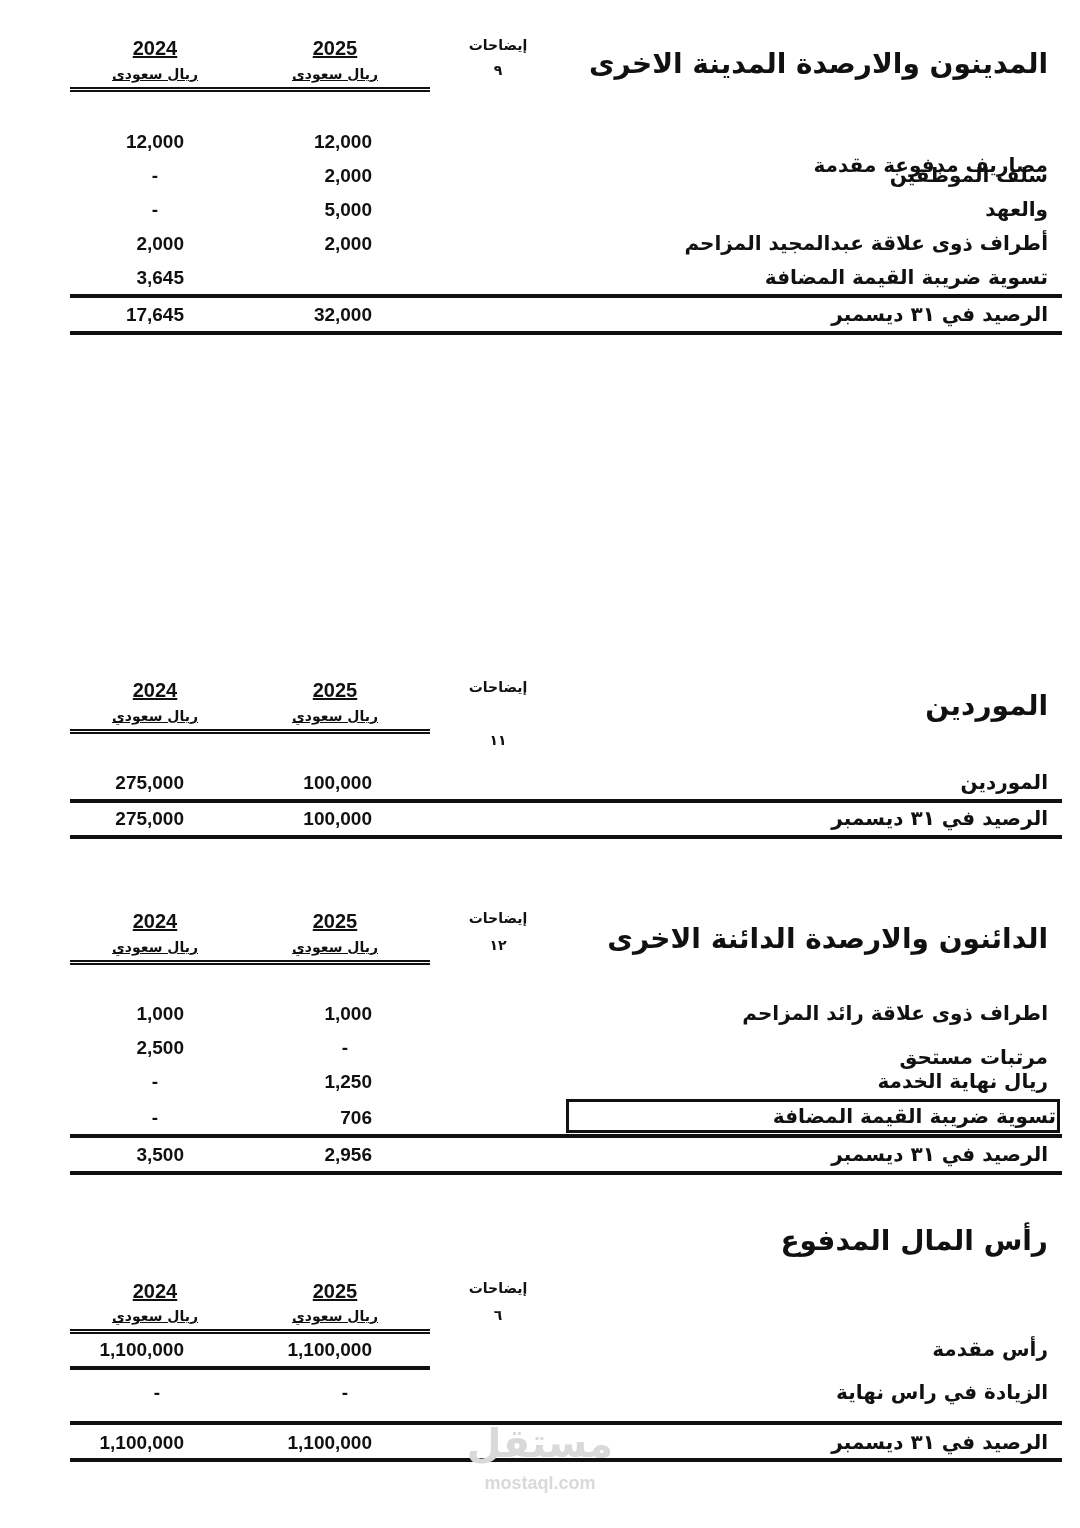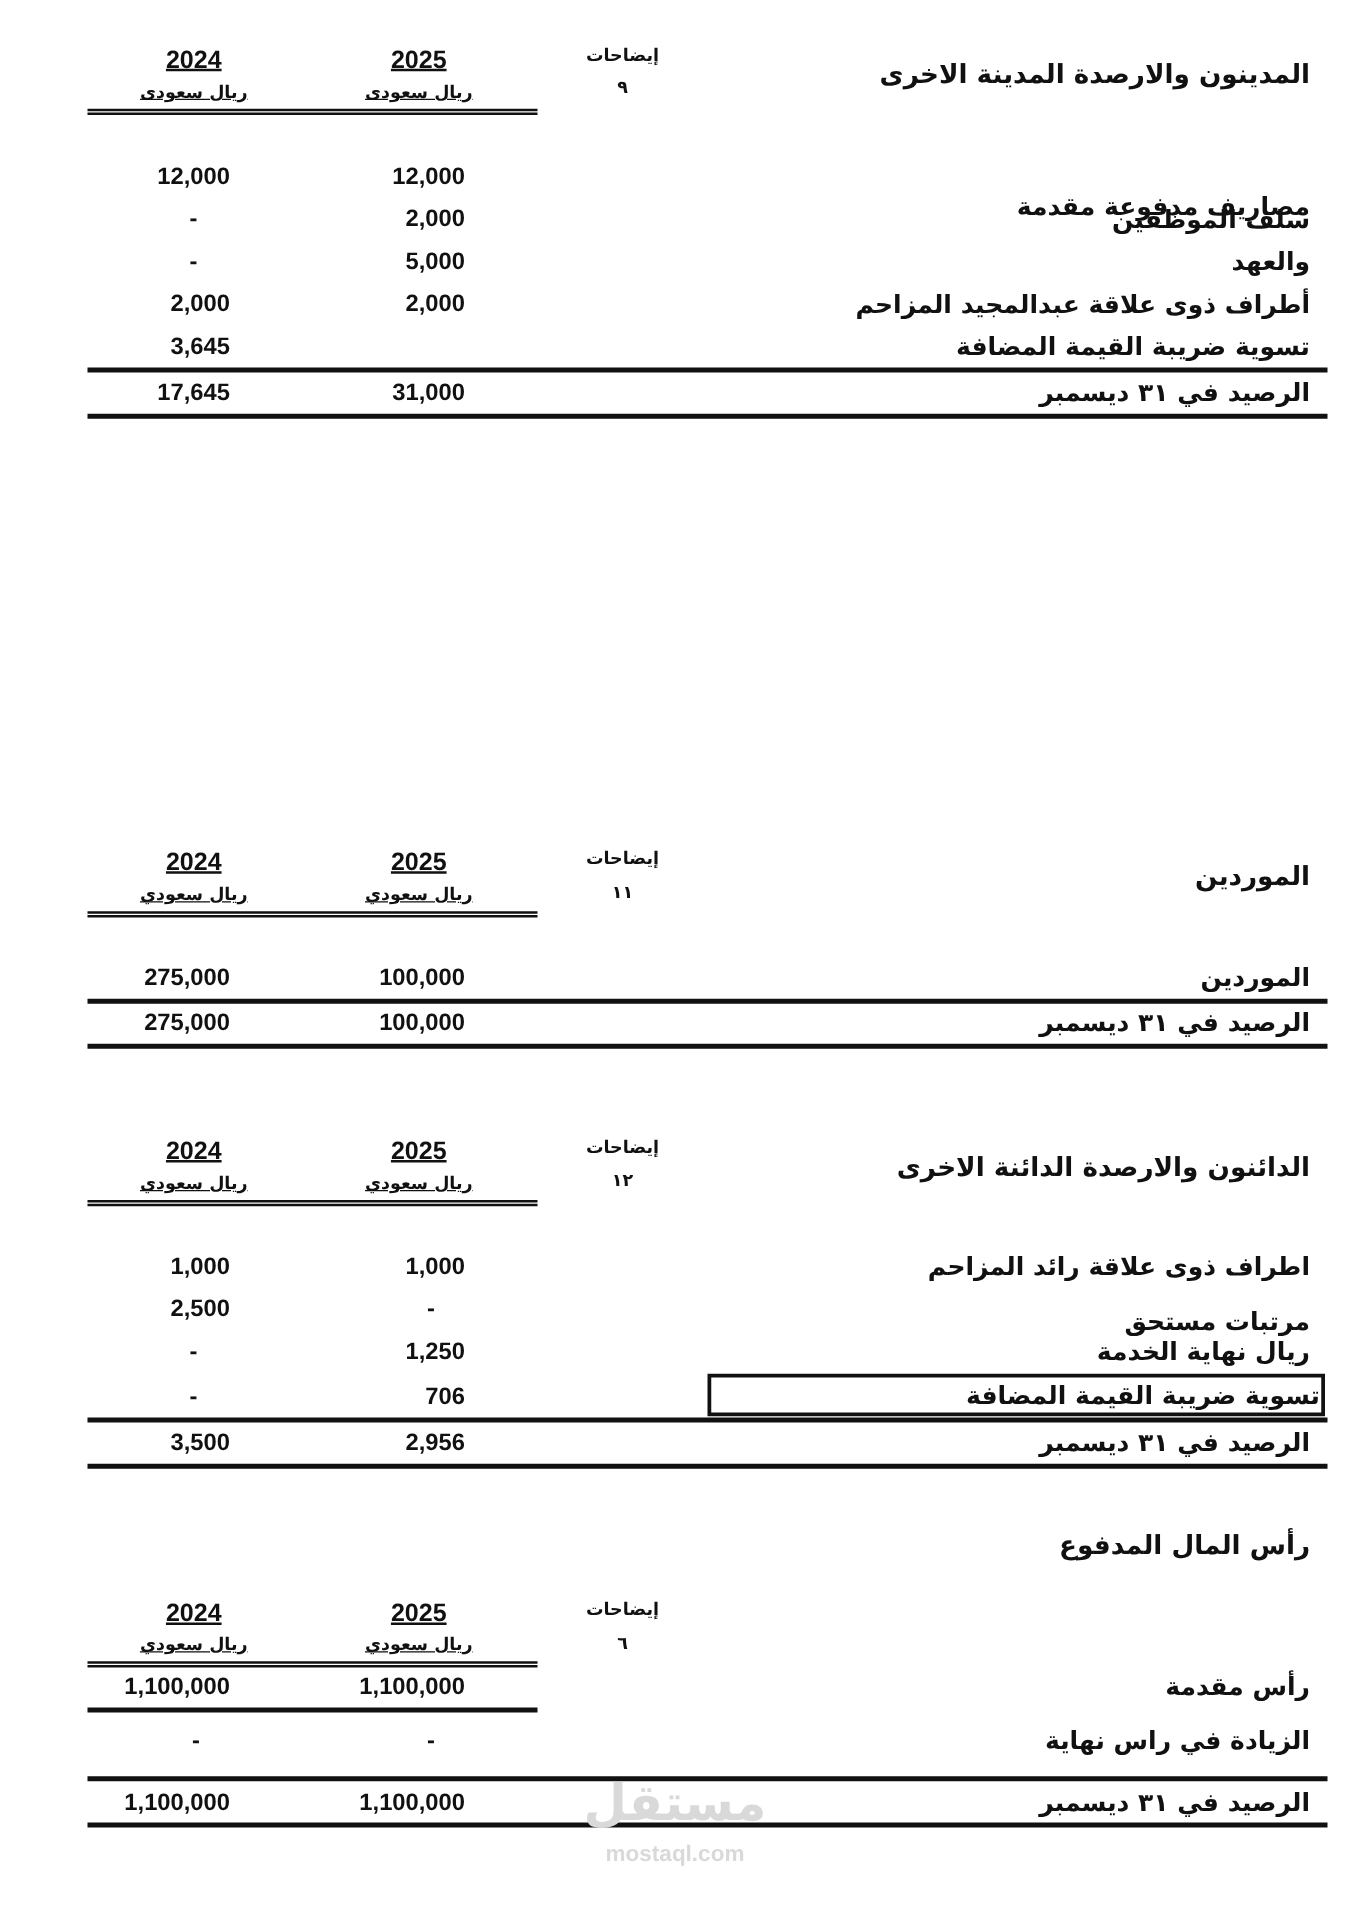--- a/index.html
+++ b/index.html
@@ -1,19 +1,19 @@
 <!DOCTYPE html>
 <html><head>
 <meta charset="utf-8">
 <style>
   html, body { margin:0; padding:0; background:#ffffff; }
   body { width:1080px; height:1528px; position:relative; overflow:hidden;
          font-family:"DejaVu Sans", "Liberation Sans", sans-serif; color:#111; }
   .abs { position:absolute; }
-  .title { right:32px; font-size:21px; font-weight:bold; direction:rtl; white-space:nowrap; }
+  .title { right:32px; font-size:28px; font-weight:bold; direction:rtl; white-space:nowrap; }
   .yr { width:170px; text-align:center; font-size:20px; font-weight:bold; text-decoration:underline; font-family:"Liberation Sans", sans-serif; }
   .cur { width:170px; text-align:center; font-size:14px; font-weight:bold; text-decoration:underline; direction:rtl; }
   .c25 { left:250px; }
   .c24 { left:70px; }
   .notes-lbl { left:448px; width:100px; text-align:center; font-size:14px; font-weight:bold; direction:rtl; }
   .notes-num { left:448px; width:100px; text-align:center; font-size:14px; font-weight:bold; }
   .dbl { left:70px; width:360px; height:5px; border-top:2px solid #111; border-bottom:2px solid #111; box-sizing:border-box; }
   .row-lbl { right:32px; font-size:20px; font-weight:bold; direction:rtl; white-space:nowrap; }
   .num { width:120px; text-align:right; font-size:19px; font-weight:bold; font-family:"Liberation Sans", sans-serif; }
   .n25 { left:252px; }
@@ -59,30 +59,30 @@
     <div class="abs num n24" style="top:233px;">2,000</div>
   </div>
   <div>
     <div class="abs row-lbl" style="top:265px;">تسوية ضريبة القيمة المضافة</div>
     <div class="abs num n25" style="top:267px;"></div>
     <div class="abs num n24" style="top:267px;">3,645</div>
   </div>
   <div class="abs rule" style="top:294px;"></div>
   <div>
     <div class="abs row-lbl" style="top:302px;">الرصيد في ٣١ ديسمبر</div>
-    <div class="abs num n25" style="top:304px;">31,000</div>
+    <div class="abs num n25" style="top:304px;">32,000</div>
     <div class="abs num n24" style="top:304px;text-align:right;">17,645</div>
   </div>
   <div class="abs rule" style="top:331px;"></div>
 </div>
 
 <div>
   <div class="abs title" style="top:689px;">الموردين</div>
   <div class="abs notes-lbl" style="top:679px;">إيضاحات</div>
-  <div class="abs notes-num" style="top:706px;text-align:center;">١١</div>
+  <div class="abs notes-num" style="top:732px;text-align:center;">١١</div>
   <div class="abs yr c25" style="top:679px;">2025</div>
   <div class="abs yr c24" style="top:679px;">2024</div>
   <div class="abs cur c25" style="top:708px;">ريال سعودي</div>
   <div class="abs cur c24" style="top:708px;">ريال سعودي</div>
   <div class="abs dbl" style="top:729px;"></div>
 
   <div>
     <div class="abs row-lbl" style="top:770px;">الموردين</div>
     <div class="abs num n25" style="top:772px;">100,000</div>
     <div class="abs num n24" style="top:772px;">275,000</div>

